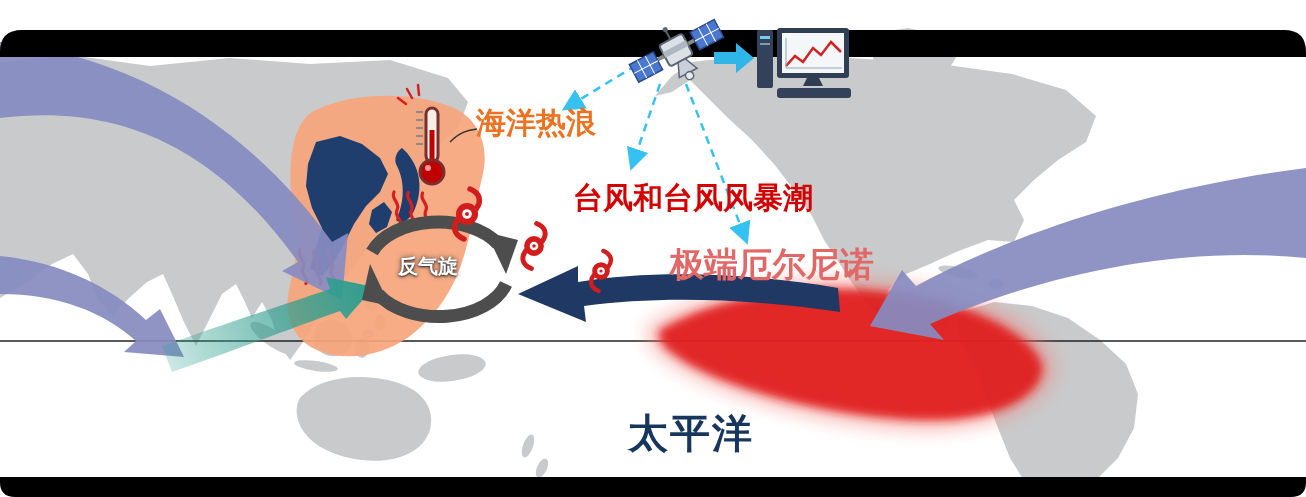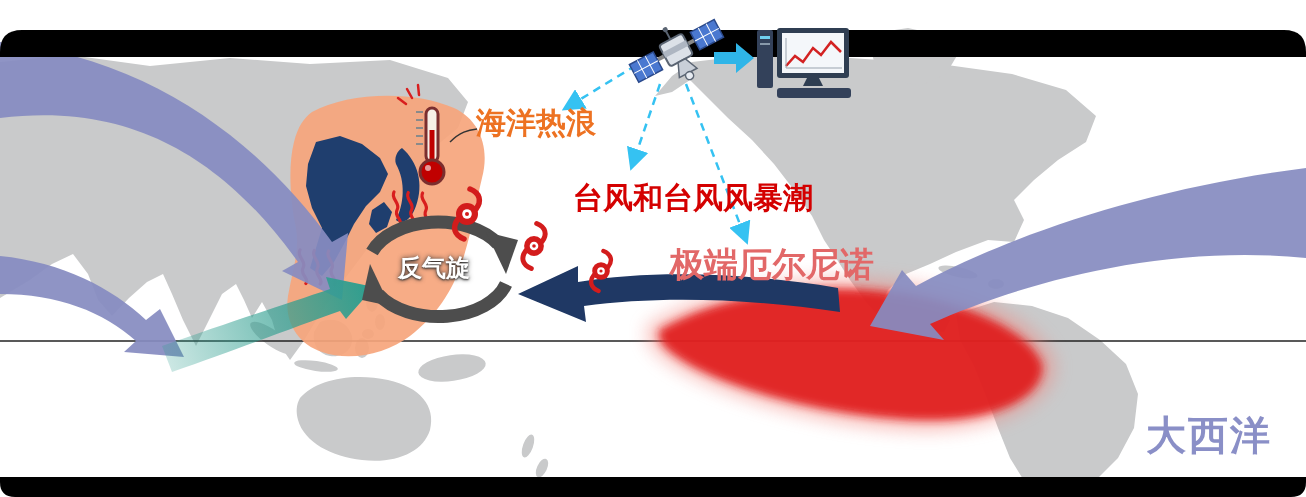--- a/index.html
+++ b/index.html
@@ -3,21 +3,21 @@
 <meta charset="utf-8">
 <style>
   html,body{margin:0;padding:0;background:#fff;}
   .stage{position:relative;width:1306px;height:497px;overflow:hidden;background:#fff;
          font-family:"DejaVu Sans","Liberation Sans",sans-serif;}
   .stage svg{position:absolute;left:0;top:0;}
   .label{position:absolute;font-weight:700;white-space:nowrap;line-height:1;}
   .lbl-heatwave{left:476px;top:108px;font-size:30px;color:#ED7222;}
   .lbl-typhoon{left:564px;top:183px;font-size:30px;color:#D40000;margin-left:9px;}
   .lbl-elnino{left:670px;top:247px;font-size:34px;color:#E26868;}
-  .lbl-anticyclone{left:398px;top:256px;font-size:24px;color:#FFFFFF;
+  .lbl-anticyclone{left:398px;top:256px;font-size:20px;color:#FFFFFF;
         text-shadow:0 0 5px rgba(45,45,45,.95),0 1px 2px rgba(45,45,45,.95);}
   .lbl-indian{left:100px;top:415px;font-size:40px;color:#2E9E8F;letter-spacing:2px;}
   .lbl-pacific{left:628px;top:413px;font-size:40px;color:#17365D;letter-spacing:2px;}
   .lbl-atlantic{left:1146px;top:415px;font-size:40px;color:#8A8FC7;letter-spacing:2px;}
 </style>
 </head>
 <body>
 
 <div class="stage">
 <svg width="1306" height="497" viewBox="0 0 1306 497" xmlns="http://www.w3.org/2000/svg">
@@ -170,14 +170,14 @@
     <line x1="29" y1="44" x2="85" y2="44" stroke="#99A3AE" stroke-width="1"></line>
     <path d="M50,54 L62,54 L66,62 L46,62 Z" fill="#2F3E52"></path>
     <rect x="20" y="64" width="74" height="10" rx="3" fill="#33415A"></rect>
   </g>
 </svg>
 
 <div class="label lbl-heatwave">海洋热浪</div>
 <div class="label lbl-typhoon">台风和台风风暴潮</div>
 <div class="label lbl-elnino">极端厄尔尼诺</div>
 <div class="label lbl-anticyclone">反气旋</div>
-<div class="label lbl-atlantic">大西洋</div>
+<div class="label lbl-pacific">太平洋</div>
 </div>
 
 </body></html>

